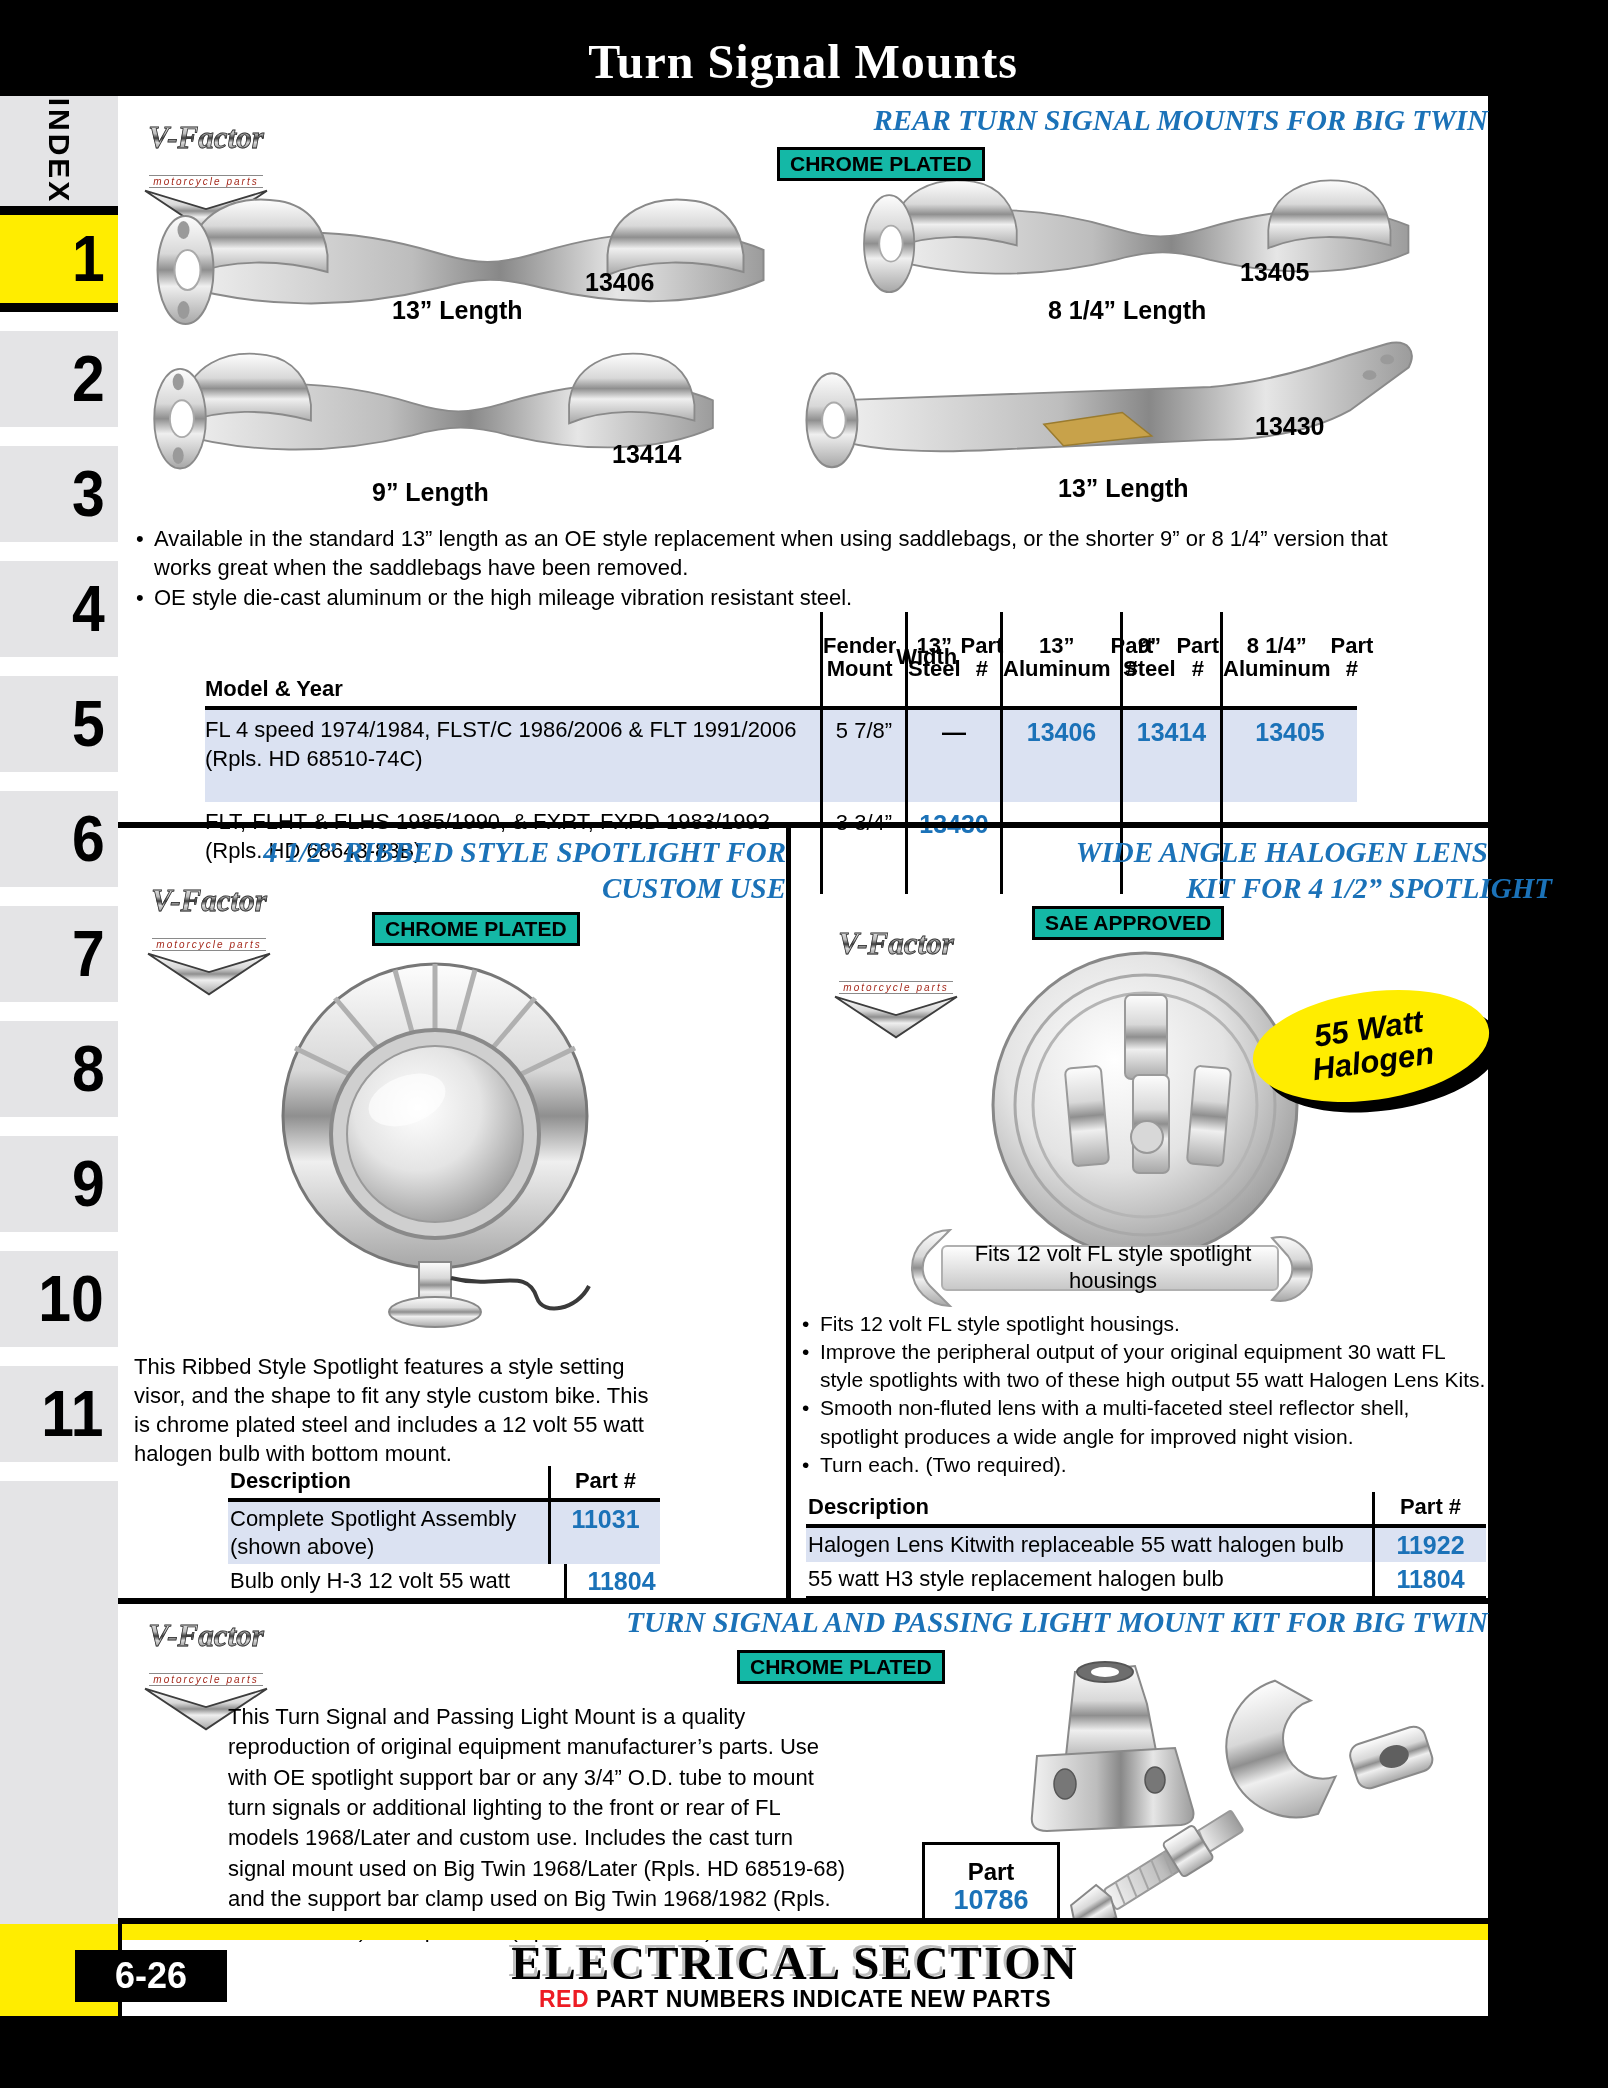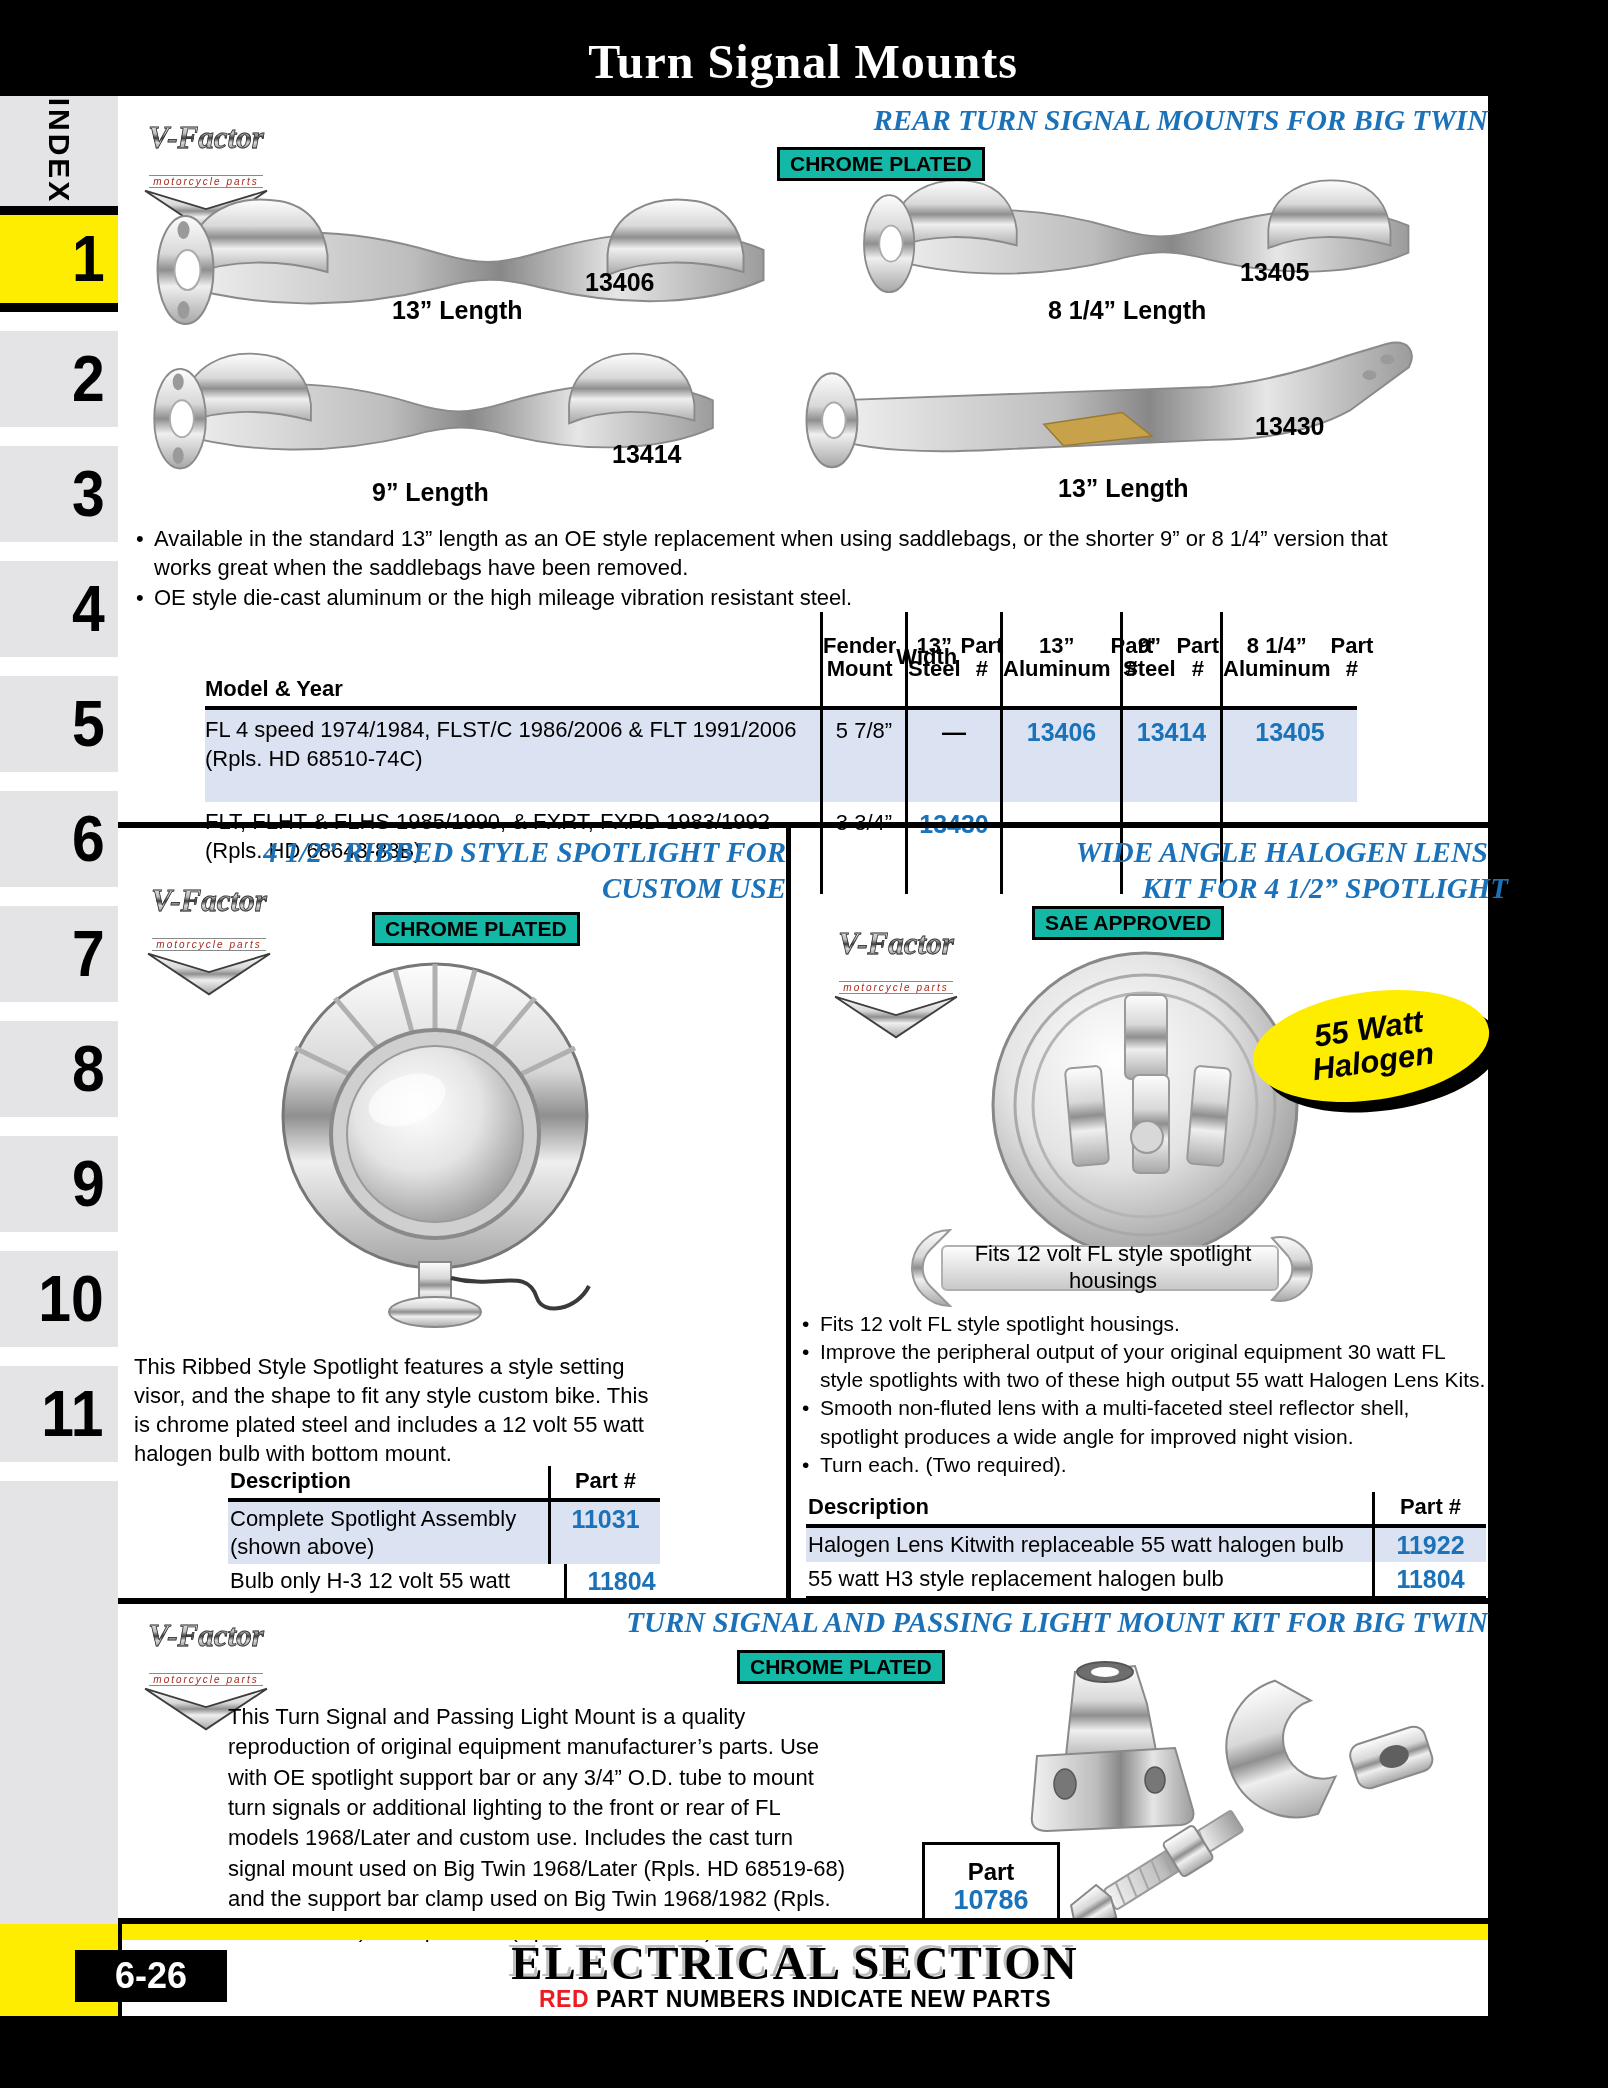--- a/index.html
+++ b/index.html
@@ -320,21 +320,21 @@
       <div class="d"><span>Complete Spotlight Assembly</span><br><span>(shown above)</span></div>
       <div class="p pn">11031</div>
     </div>
     <div class="grid brow bot" style="grid-template-columns:320px 112px;gap:16px;">
       <div class="d">Bulb only H-3 12 volt 55 watt</div>
       <div class="p pn">11804</div>
     </div>
   </div>
 
   <div class="abs heading" style="left:792px;top:836px;width:696px;">WIDE ANGLE HALOGEN LENS</div>
-  <div class="abs heading" style="left:792px;top:872px;width:716px;">KIT FOR 4 1/2” SPOTLIGHT</div>
+  <div class="abs heading" style="left:836px;top:872px;width:716px;">KIT FOR 4 1/2” SPOTLIGHT</div>
   <div class="abs badge" style="left:1032px;top:906px;">SAE APPROVED</div>
   <div class="abs vfactor" style="left:820px;top:928px;">
     <div class="vf-name">V-Factor</div><br>
     <span class="vf-sub">motorcycle parts</span>
     <svg class="vf-v" viewBox="0 0 140 52">
       <path d="M4 4 L70 48 L136 4 L70 24 Z" fill="url(#chromeV)" stroke="#3d3d3d" stroke-width="2"></path>
       </svg>
   </div>
 
   <svg class="abs" style="left:985px;top:945px;" width="320" height="320" viewBox="0 0 320 320">

